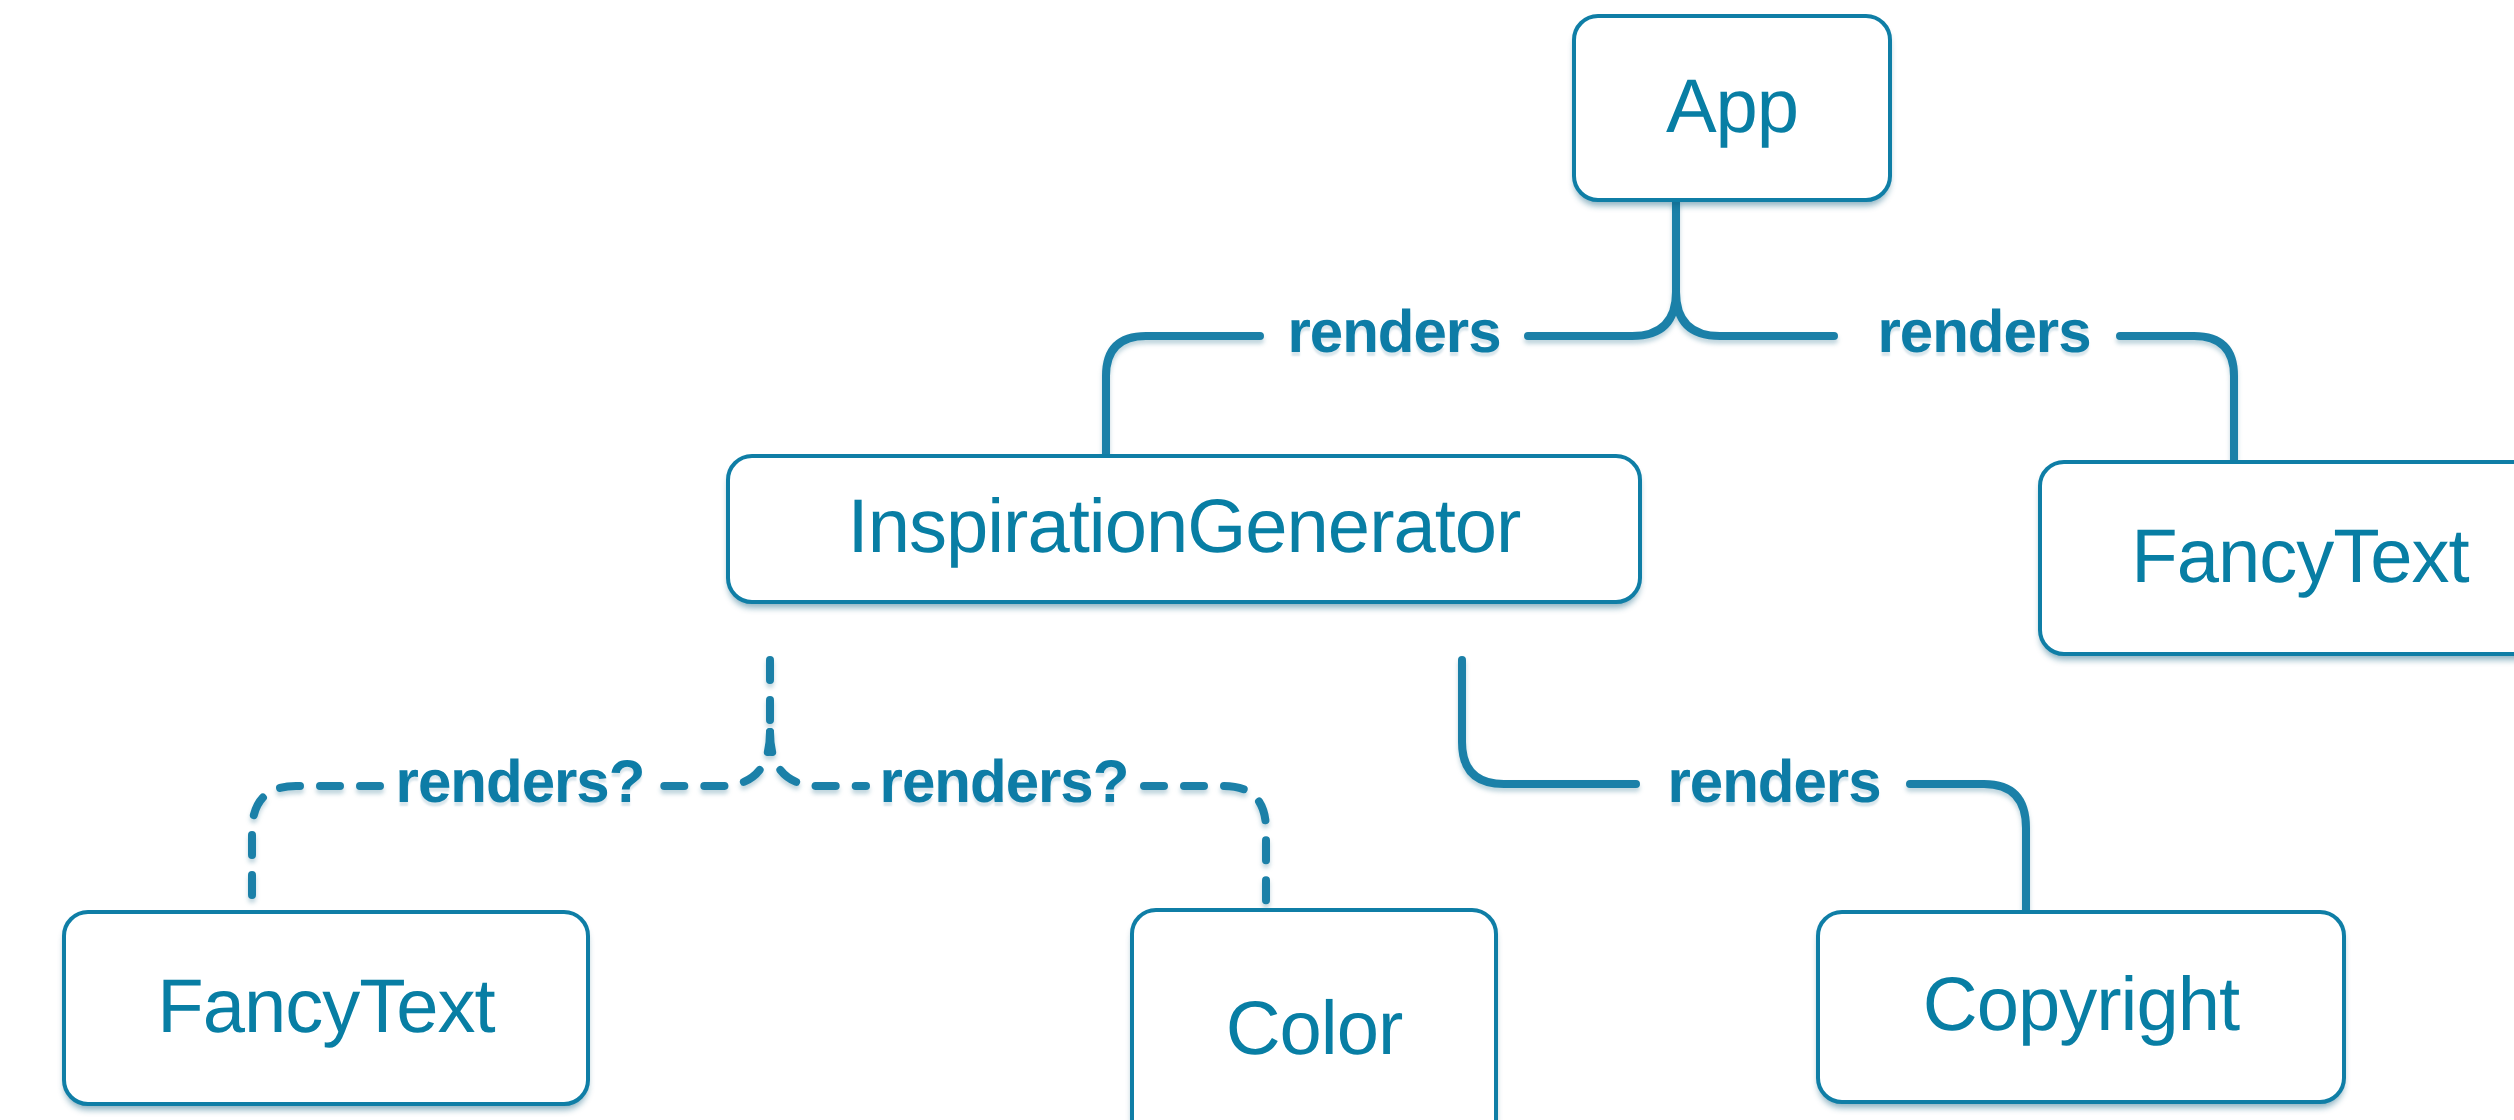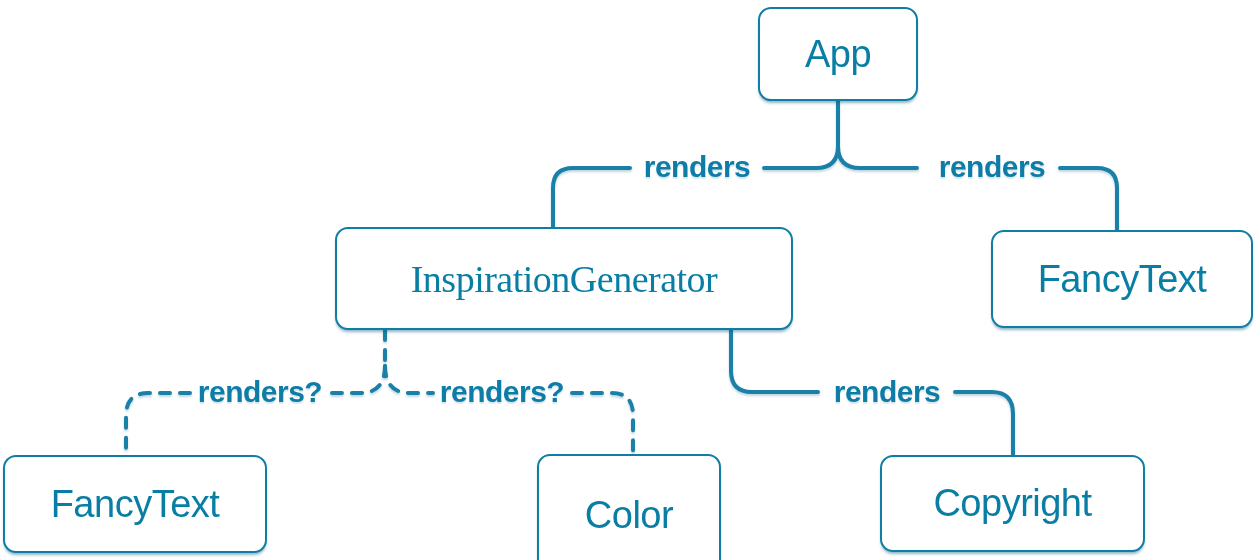--- a/index.html
+++ b/index.html
@@ -42,34 +42,35 @@
     justify-content: center;
     background: var(--node-fill);
     border: 2.5px solid var(--node-border);
     border-radius: 13px;
     box-shadow: 0 3px 3px -1px rgba(8, 90, 125, 0.45);
     color: var(--node-text);
     font-size: 38px;
     font-weight: 500;
     letter-spacing: -0.5px;
     white-space: nowrap;
+    margin-left: 28px;
   }
   .edge-label {
     position: absolute;
     transform: translate(-50%, -50%);
     color: var(--label-text);
     font-size: 30px;
     font-weight: 700;
     letter-spacing: -0.5px;
     white-space: nowrap;
     text-shadow: 0 2px 1px rgba(8, 90, 125, 0.15);
   }
   
   .node.app            { left: 758px; top: 7px;   width: 160px; height: 94px; }
-  .node.ig             { left: 335px; top: 227px; width: 458px; height: 103px; font-family: Liberation Serif, serif; }
+  .node.ig             { left: 335px; top: 227px; width: 458px; height: 75px; }
   .node.ft-top         { left: 991px; top: 230px; width: 262px; height: 98px; }
   .node.ft-bottom      { left: 3px;   top: 455px; width: 264px; height: 98px; }
   .node.color          { left: 537px; top: 454px; width: 184px; height: 122px; }
   .node.copyright      { left: 880px; top: 455px; width: 265px; height: 97px; align-items: center; }
   
   .edge-label.l1 { left: 697px; top: 167px; }
   .edge-label.l2 { left: 992px; top: 167px; }
   .edge-label.l3 { left: 887px; top: 392px; }
   .edge-label.l4 { left: 260px; top: 392px; }
   .edge-label.l5 { left: 502px; top: 392px; }

